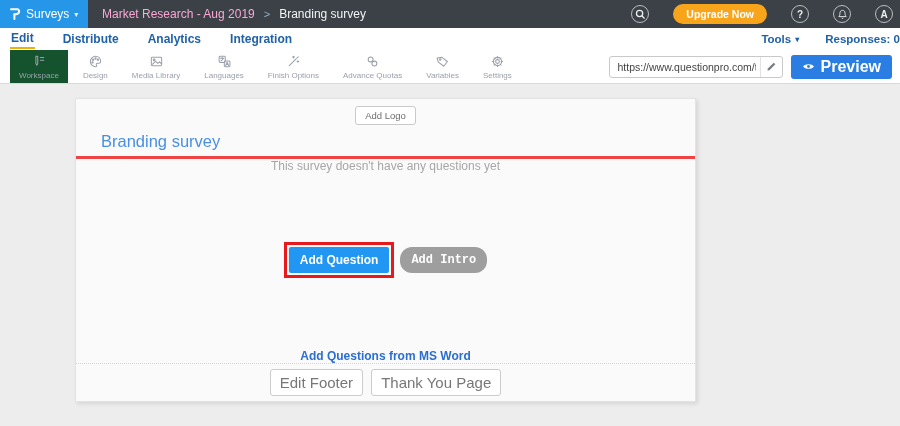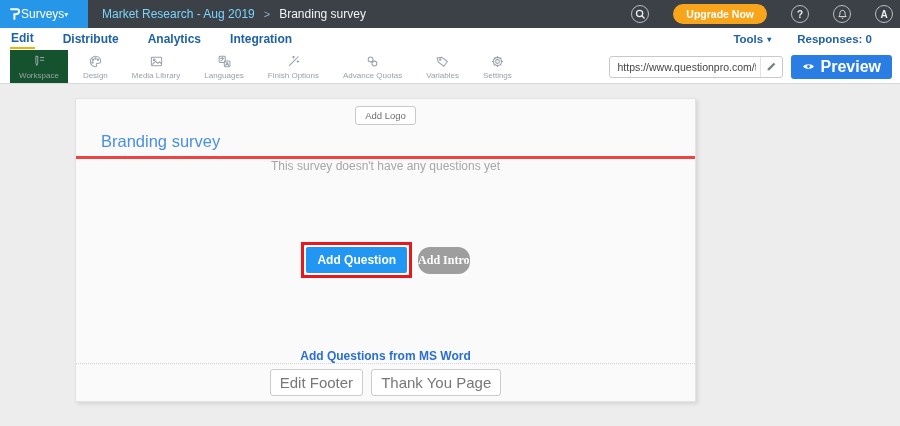--- a/index.html
+++ b/index.html
@@ -7,46 +7,46 @@
   body {
     width:900px; height:426px; overflow:hidden;
     font-family:"Liberation Sans", sans-serif;
     background:#ededee;
   }
 
   
   .topbar { height:28px; background:#3b4147; display:flex; align-items:center; }
   .brand {
     width:88px; height:28px; background:#2697e8; color:#fff;
-    display:flex; align-items:center; padding-left:8px;
+    display:flex; align-items:center; gap:5px; padding-left:8px;
     font-size:12px; cursor:pointer;
   }
   .brand .caret { font-size:8px; margin-top:1px; color:#e3f1fc; }
   .breadcrumb { margin-left:14px; display:flex; align-items:center; gap:9px; font-size:12px; }
-  .crumb-parent { color:#7dd3fc; cursor:pointer; }
+  .crumb-parent { color:#f9a8d4; cursor:pointer; }
   .crumb-sep { color:#8fafc6; font-size:11px; }
   .crumb-current { color:#f2f4f5; }
   .topbar-right { margin-left:auto; display:flex; align-items:center; gap:24px; padding-right:7px; }
   .circle-btn {
     width:18px; height:18px; border:1px solid #b9bdc1; border-radius:50%;
     display:flex; align-items:center; justify-content:center;
     color:#eceeef; font-size:10px; font-weight:bold; background:transparent; cursor:pointer;
     padding:0;
   }
   .upgrade-btn {
     background:#f9a51b; color:#fff; border:none; border-radius:10px;
     font-size:10.5px; font-weight:bold; padding:4px 13px; cursor:pointer;
     font-family:"Liberation Sans", sans-serif;
   }
 
   
   .nav { height:22px; background:#ffffff; display:flex; align-items:center; padding-left:10px; font-size:12px; }
   .nav-item { color:#2062a8; font-weight:600; margin-right:27px; cursor:pointer; padding:2px 1px; }
   .nav-item.active { border-bottom:2px solid #eab308; }
-  .nav-right { margin-left:auto; display:flex; align-items:center; gap:26px; padding-right:28px; font-size:11.5px; }
+  .nav-right { margin-left:auto; display:flex; align-items:center; gap:26px; padding-right:0; font-size:11.5px; }
   .tools-link { color:#2062a8; font-weight:600; cursor:pointer; display:flex; align-items:center; gap:4px; }
   .tools-link .caret { font-size:8px; color:#2062a8; }
   .responses-link { color:#2062a8; font-weight:600; cursor:pointer; }
 
   
   .toolbar { height:34px; background:#fff; border-bottom:1px solid #d9d9d9; display:flex; align-items:stretch; padding-left:10px; }
   .tool-item {
     display:flex; flex-direction:column; align-items:center; justify-content:center;
     gap:2px; padding:0 9px; margin-right:6px; color:#9aa0ab; font-size:8px; cursor:pointer; white-space:nowrap;
   }
@@ -84,22 +84,22 @@
   .empty-msg { color:#a7a7a7; font-size:12px; }
   .btn-row { display:flex; align-items:center; margin-top:13px; }
   .red-highlight { border:3px solid #e8191c; padding:2px; margin-right:6px; }
   .btn-primary {
     background:#2196f3; color:#fff; border:none; border-radius:2px;
     font-size:12px; font-weight:600; padding:6px 11px; cursor:pointer;
     font-family:"Liberation Sans", sans-serif;
   }
   .btn-gray {
     background:#9e9e9e; color:#fff; border:none; border-radius:12px;
-    font-size:12px; font-weight:600; padding:6px 0; cursor:pointer;
-    font-family:Liberation Serif, serif;
+    font-size:12px; font-weight:600; padding:6px 11px; cursor:pointer;
+    font-family:Liberation Mono, monospace;
   }
   .ms-word-link { margin-top:15px; color:#2a6fd1; font-size:12px; font-weight:600; cursor:pointer; text-decoration:none; }
   .card-footer { border-top:1px dotted #d5d5d5; height:38px; display:flex; align-items:center; justify-content:center; gap:8px; }
   .chip-btn {
     background:#fff; border:1px solid #cccccc; border-radius:3px;
     color:#777; font-size:15px; padding:4px 9px; cursor:pointer;
     font-family:"Liberation Sans", sans-serif;
   }
 </style>
 </head>

